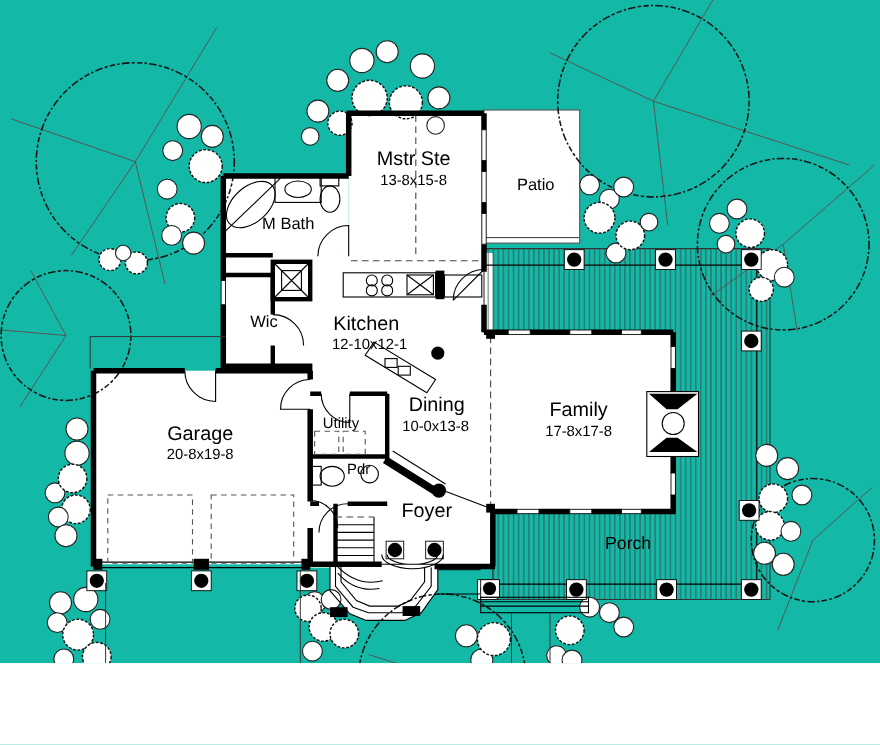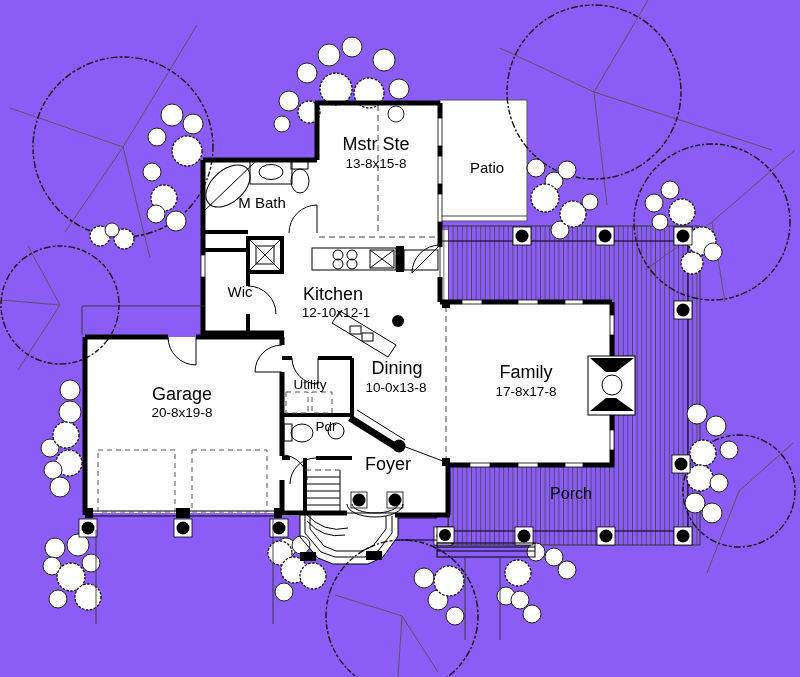--- a/index.html
+++ b/index.html
@@ -1,16 +1,16 @@
 <!DOCTYPE html>
 <html><head>
 <meta charset="utf-8">
 <style>
   html,body{margin:0;padding:0;background:#ffffff;}
-  #stage{position:relative;width:800px;height:677px;background:#8b5cf6;overflow:hidden;
+  #stage{position:relative;width:800px;height:603px;background:#14b8a6;overflow:hidden;
          font-family:"Liberation Sans", sans-serif;}
   svg{position:absolute;left:0;top:0;}
   .tree{fill:none;stroke:#151515;stroke-width:1.4;stroke-dasharray:5 2 2 2 7 2 3 2;}
   .branch{fill:none;stroke:#555;stroke-width:0.9;}
   .bushC{fill:#ffffff;stroke:#222;stroke-width:1;}
   .bushS{fill:#ffffff;stroke:#111;stroke-width:1.3;stroke-dasharray:2.5 1.5;}
   .fillw{fill:#ffffff;stroke:none;}
   .thin{fill:none;stroke:#000;stroke-width:1;}
   .thin2{fill:none;stroke:#333;stroke-width:0.9;}
   .wallx{fill:none;stroke:#000;stroke-width:5;}

